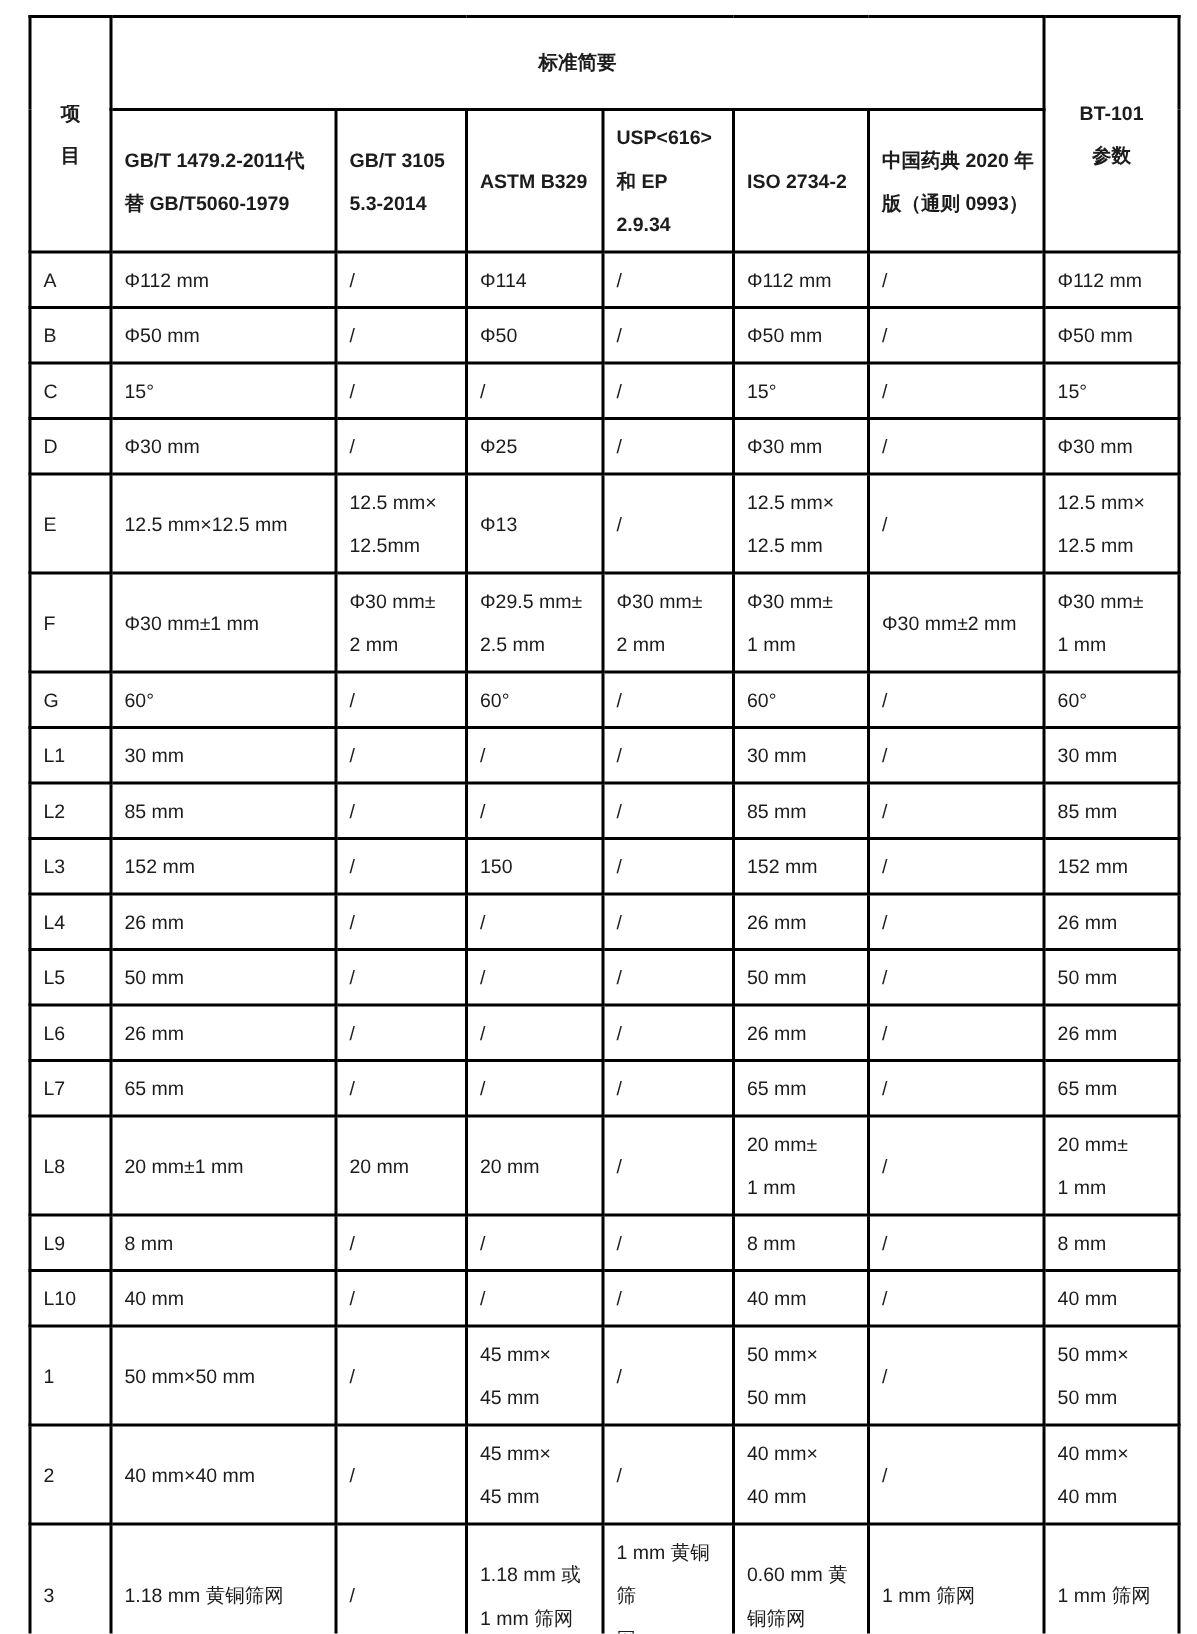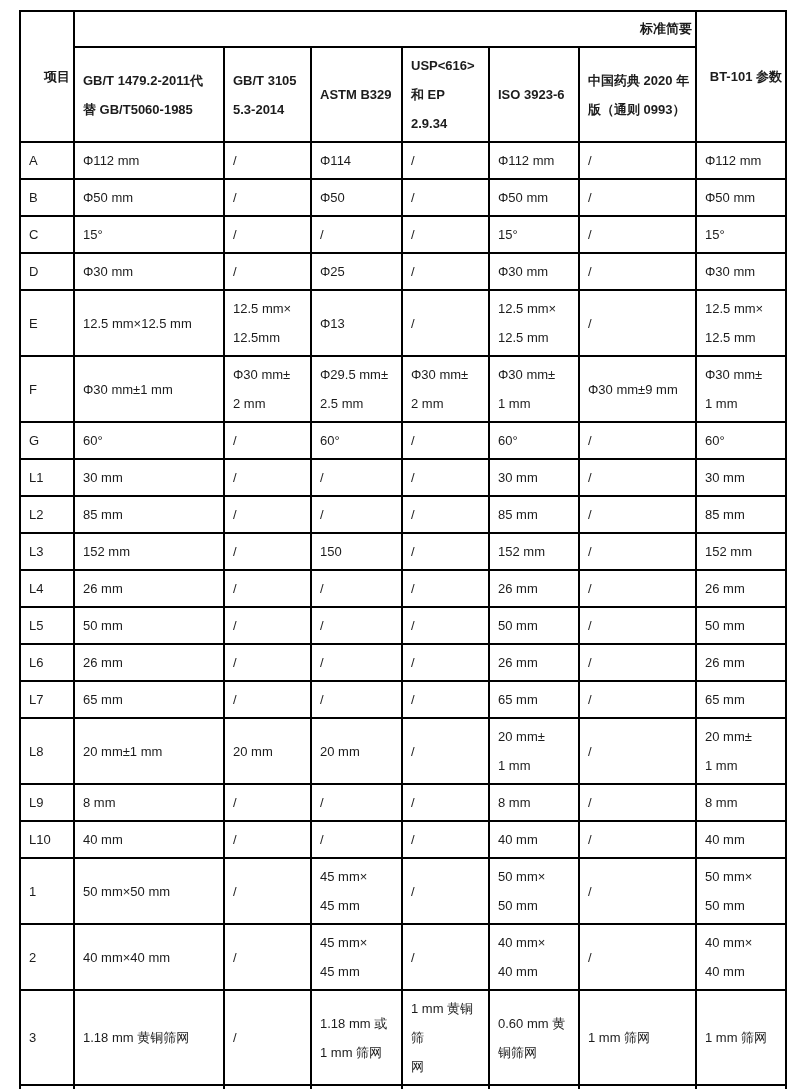--- a/index.html
+++ b/index.html
@@ -25,21 +25,21 @@
     font-size: 13px;
     text-align: left;
     vertical-align: middle;
     padding: 3px 4px 3px 8px;
     white-space: pre-line;
     line-height: 29px;
     overflow: hidden;
     box-sizing: border-box;
   }
   th { font-weight: bold; }
-  tr.header-group th { height: 20px; text-align: right; padding: 3px; line-height: 28px; }
+  tr.header-group th { height: 20px; text-align: center; padding: 16px; line-height: 28px; }
   tr.header-cols th { height: 72px; }
   th.item-head { text-align: left; padding-left: 8px; }
   th.bt-head   { text-align: left; padding-left: 8px; }
   tbody td { height: 35px; }
   td.item-cell { }
 </style>
 </head>
 <body>
 
 <div class="page">
@@ -55,27 +55,27 @@
       <col style="width:90px">
     </colgroup>
     <thead>
       <tr class="header-group">
         <th rowspan="2" class="item-head">项目</th>
         <th colspan="6">标准简要</th>
         <th rowspan="2" class="bt-head">BT-101 参数</th>
       </tr>
       <tr class="header-cols">
         <th>GB/T 1479.2-2011代
-替 GB/T5060-1985</th>
+替 GB/T5060-1979</th>
         <th>GB/T 3105
 5.3-2014</th>
         <th>ASTM B329</th>
         <th>USP&lt;616&gt;
 和 EP 2.9.34</th>
-        <th>ISO 3923-6</th>
+        <th>ISO 2734-2</th>
         <th>中国药典 2020 年
 版（通则 0993）</th>
       </tr>
     </thead>
     <tbody>
         <tr>
           <td class="item-cell">A</td>
           <td>Φ112 mm</td>
           <td>/</td>
           <td>Φ114</td>
@@ -131,21 +131,21 @@
           <td class="item-cell">F</td>
           <td>Φ30 mm±1 mm</td>
           <td>Φ30 mm±
 2 mm</td>
           <td>Φ29.5 mm±
 2.5 mm</td>
           <td>Φ30 mm±
 2 mm</td>
           <td>Φ30 mm±
 1 mm</td>
-          <td>Φ30 mm±9 mm</td>
+          <td>Φ30 mm±2 mm</td>
           <td>Φ30 mm±
 1 mm</td>
         </tr>
         <tr>
           <td class="item-cell">G</td>
           <td>60°</td>
           <td>/</td>
           <td>60°</td>
           <td>/</td>
           <td>60°</td>

